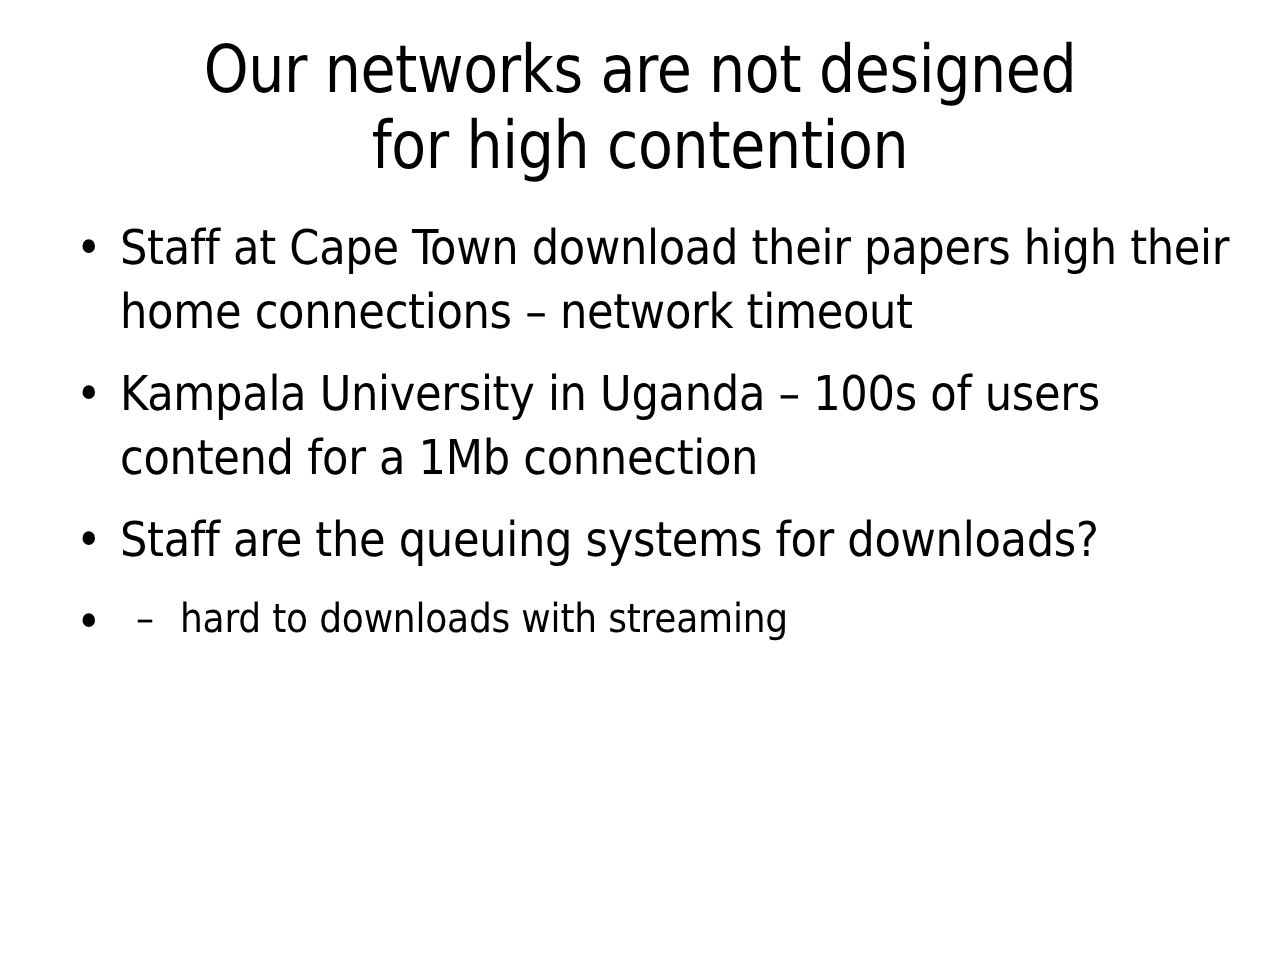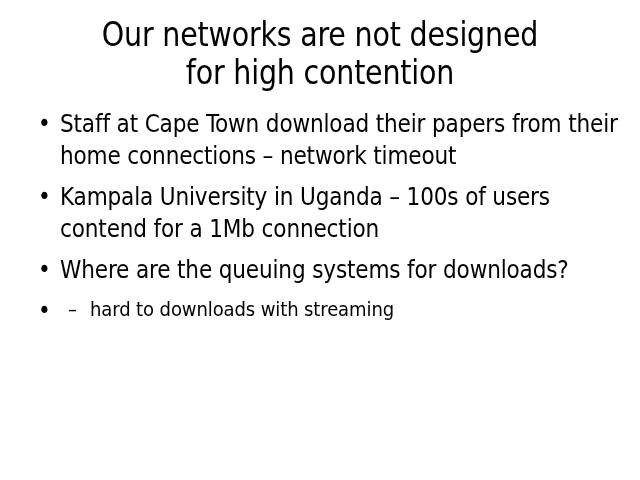--- a/index.html
+++ b/index.html
@@ -116,31 +116,31 @@
 
   <div class="slide-title">
     <span class="title-line">Our networks are not designed</span>
     <span class="title-line">for high contention</span>
   </div>
 
   <ul class="body-list">
 
     <li class="bullet">
       <span class="marker">•</span>
-      <span class="bullet-text">Staff at Cape Town download their papers from their home connections – network timeout</span>
+      <span class="bullet-text">Staff at Cape Town download their papers high their home connections – network timeout</span>
     </li>
 
     <li class="bullet">
       <span class="marker">•</span>
       <span class="bullet-text">Kampala University in Uganda – 100s of users contend for a 1Mb connection</span>
     </li>
 
     <li class="bullet">
       <span class="marker">•</span>
-      <span class="bullet-text">Where are the queuing systems for downloads?</span>
+      <span class="bullet-text">Staff are the queuing systems for downloads?</span>
     </li>
 
     <li class="bullet">
       <span class="marker">•</span>
       <ul class="sub-list">
         <li class="sub-bullet">
           <span class="marker">–</span>
           <span class="bullet-text">hard to downloads with streaming</span>
         </li>
       </ul>

